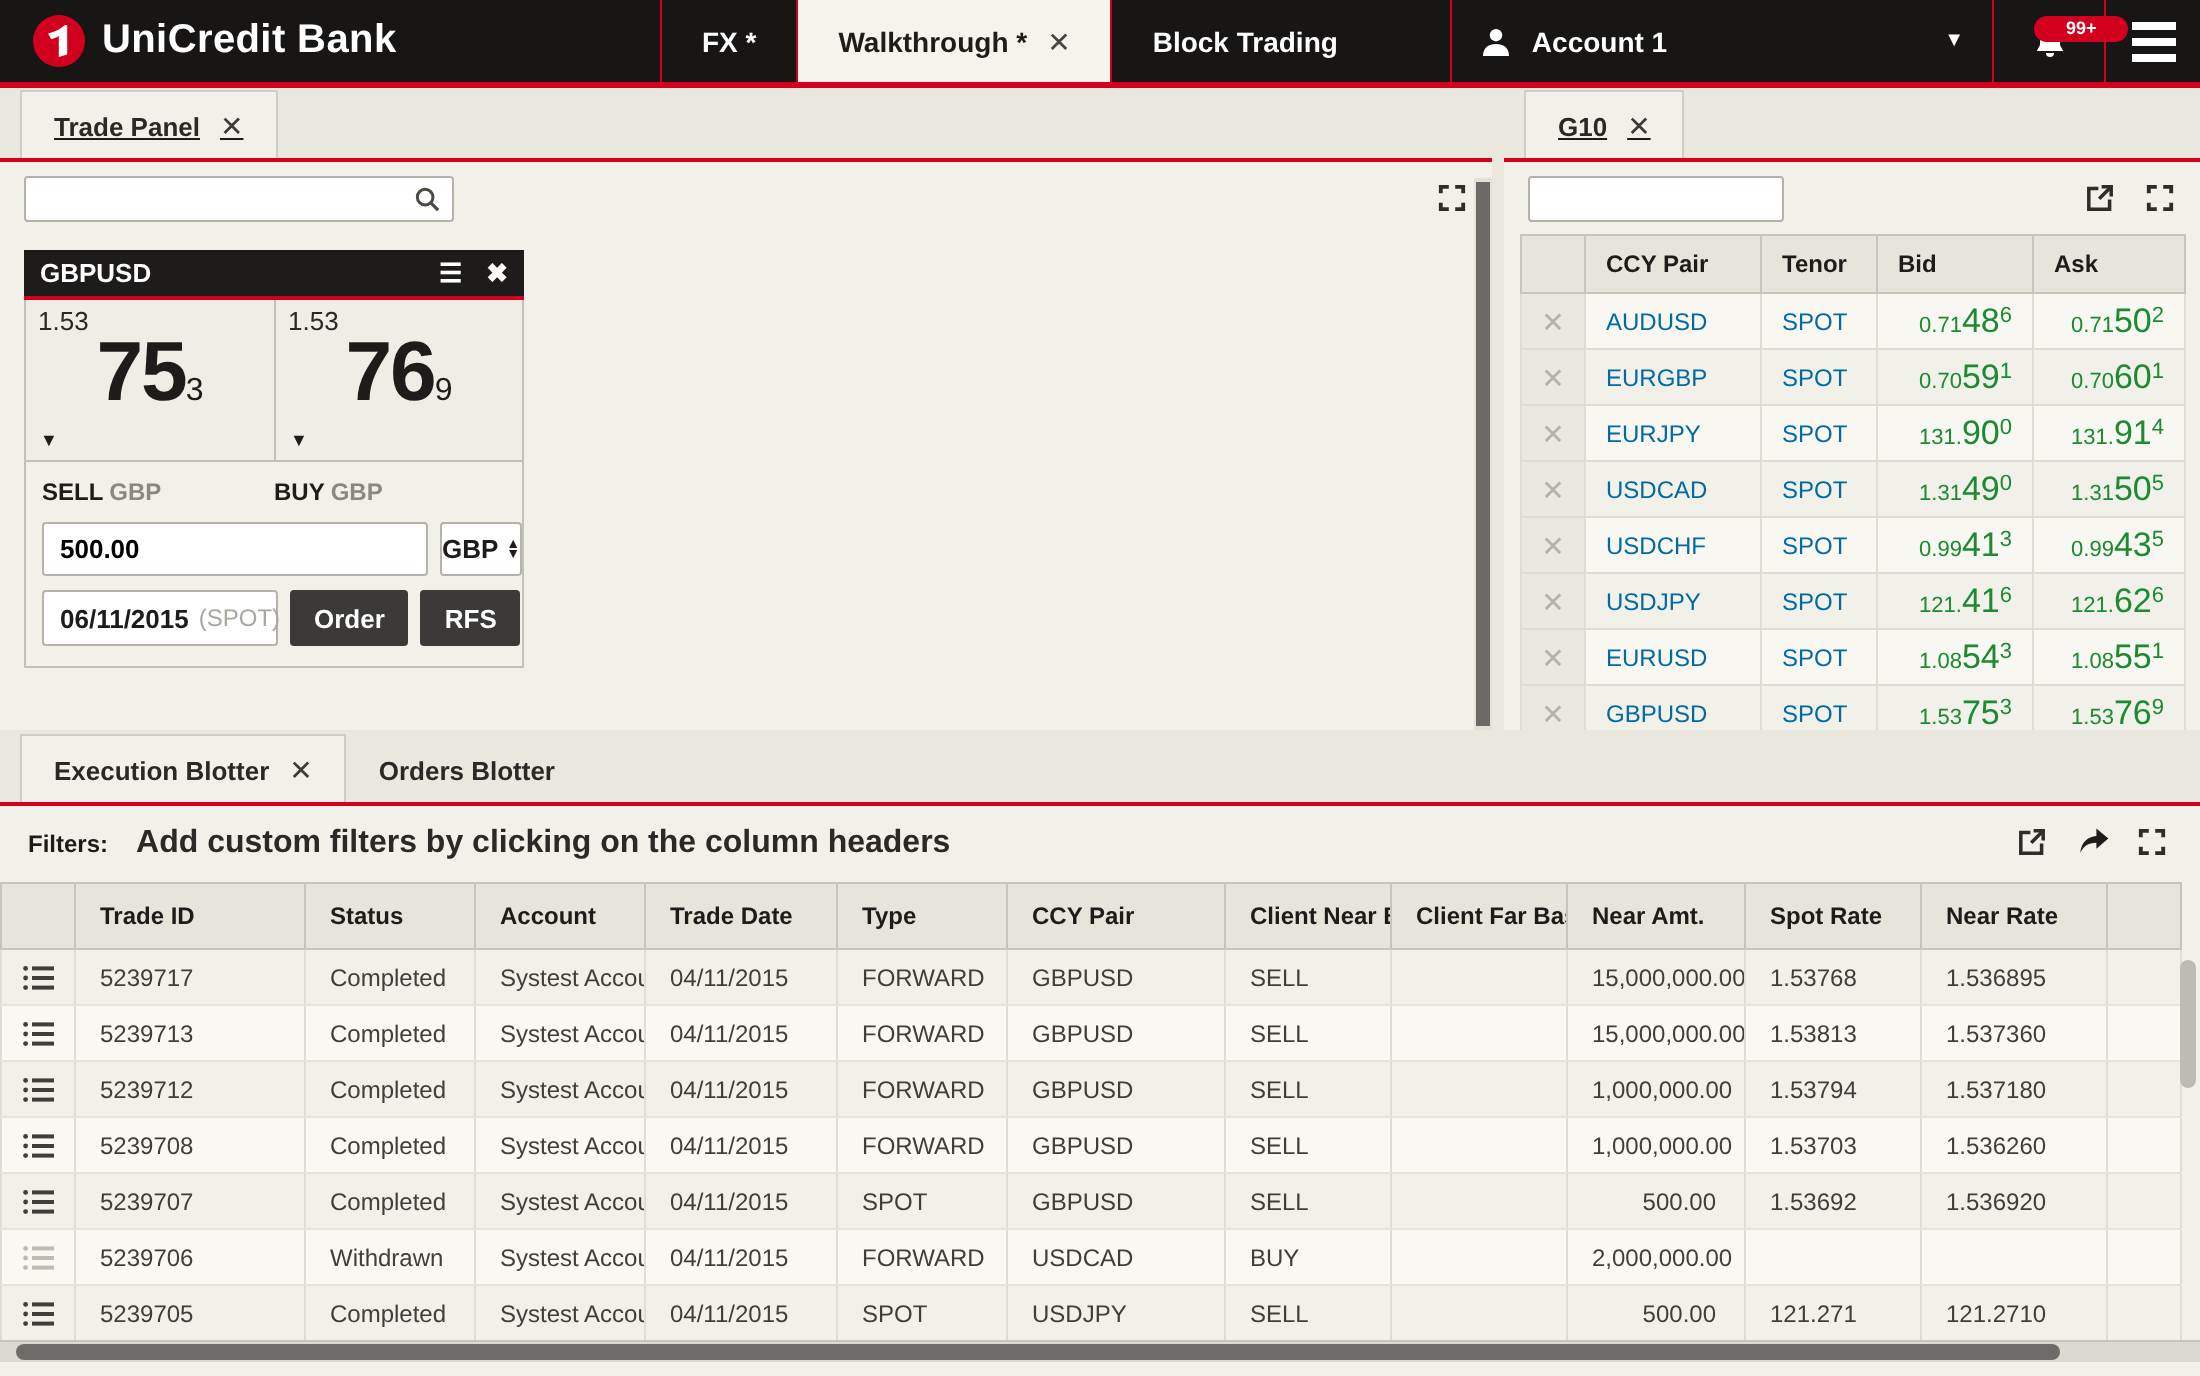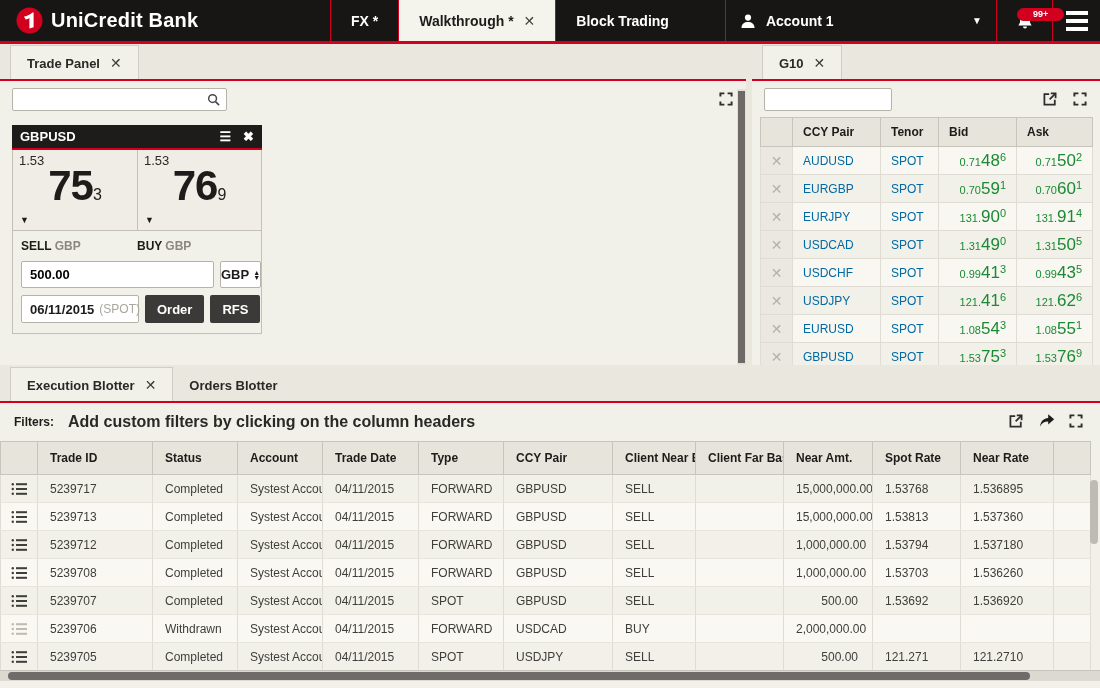--- a/index.html
+++ b/index.html
@@ -49,21 +49,21 @@
   .ptab {
     display:flex; align-items:center; gap:10px; padding:9px 16px 8px;
     font-size:13px; font-weight:bold; color:#2A2927; cursor:pointer;
   }
   .ptab.active { background:#F2F1E9; border:1px solid #CFCDC4; border-bottom:none; }
   .ptab .tab-close { font-weight:normal; color:#3c3b39; font-size:14px; }
 
   
   .top-area { display:flex; height:321px; }
   .trade-panel { width:746px; background:#F2F1E9; position:relative; overflow:hidden; }
-  .trade-panel .tabbar, .g10-panel .tabbar { height:37px; }
+  .trade-panel .tabbar, .g10-panel .tabbar { height:37px;text-decoration:underline; }
   .panel-toolbar { display:flex; align-items:center; padding:7px 10px 6px 12px; }
   .search-box {
     width:215px; height:23px; background:#fff; border:1px solid #B5B3AA; border-radius:2px;
     display:flex; align-items:center; padding:0 6px; gap:4px;
   }
   .search-box input { flex:1; border:none; outline:none; font-size:12px; background:transparent; font-family:"Liberation Sans", sans-serif; }
   .toolbar-icons { margin-left:auto; display:flex; align-items:center; gap:12px; }
   .icon-btn { width:18px; height:18px; cursor:pointer; display:inline-flex; }
   .vscroll {
     position:absolute; right:0; top:45px; bottom:0; width:9px; background:#E2E0D7;

